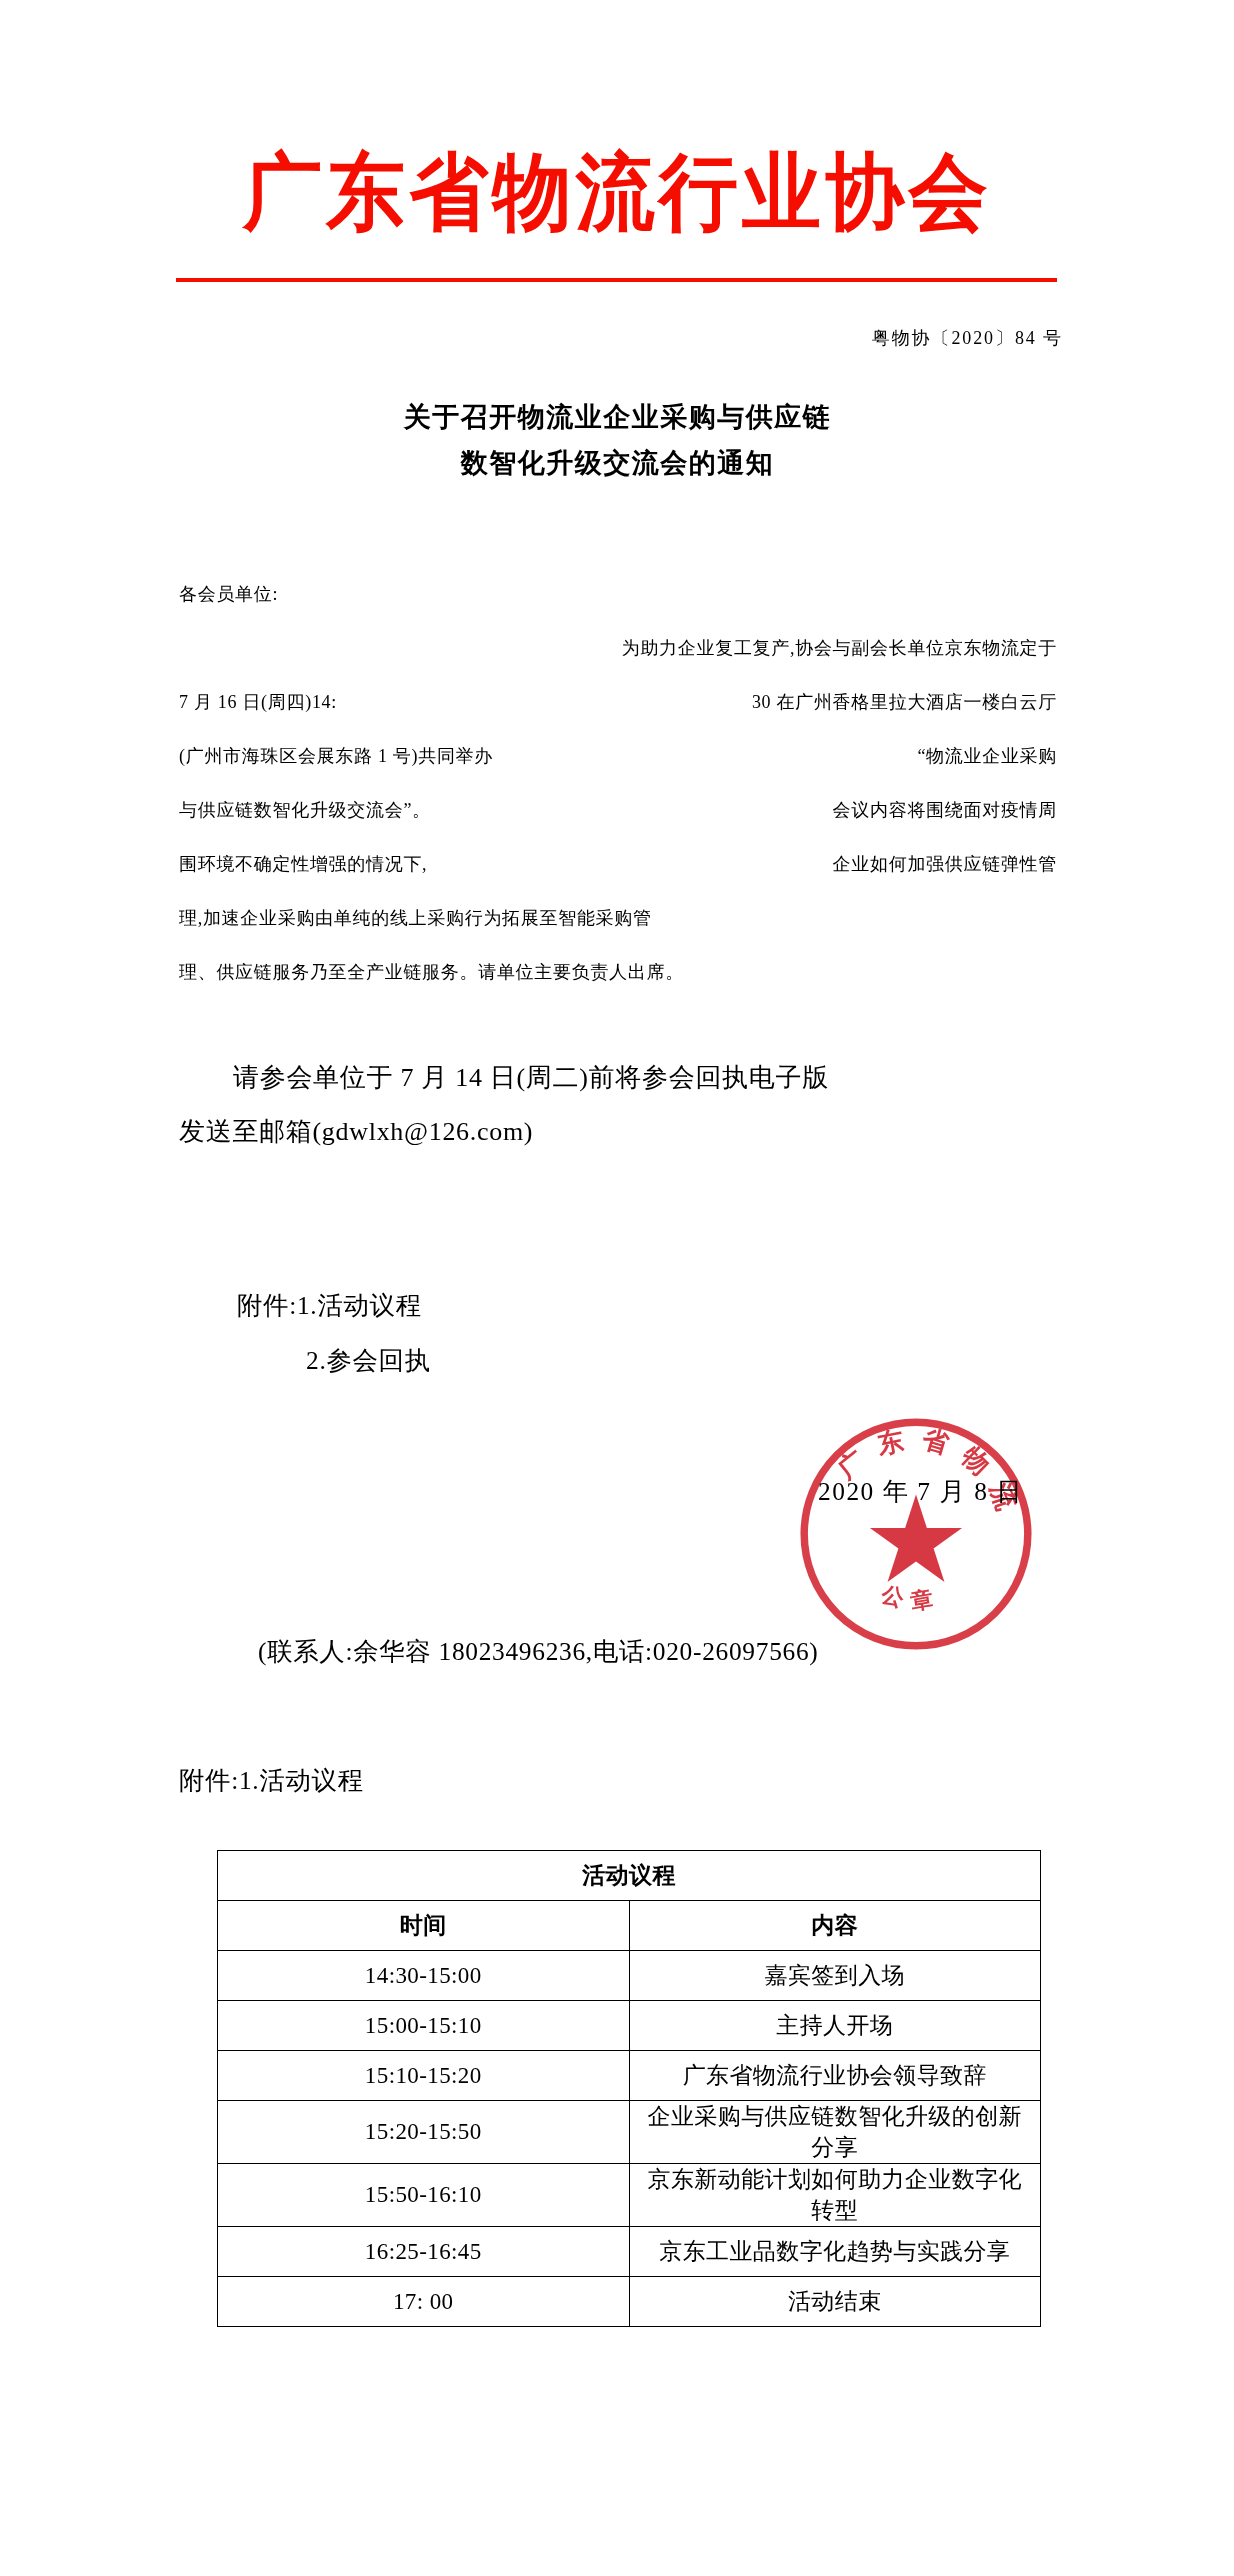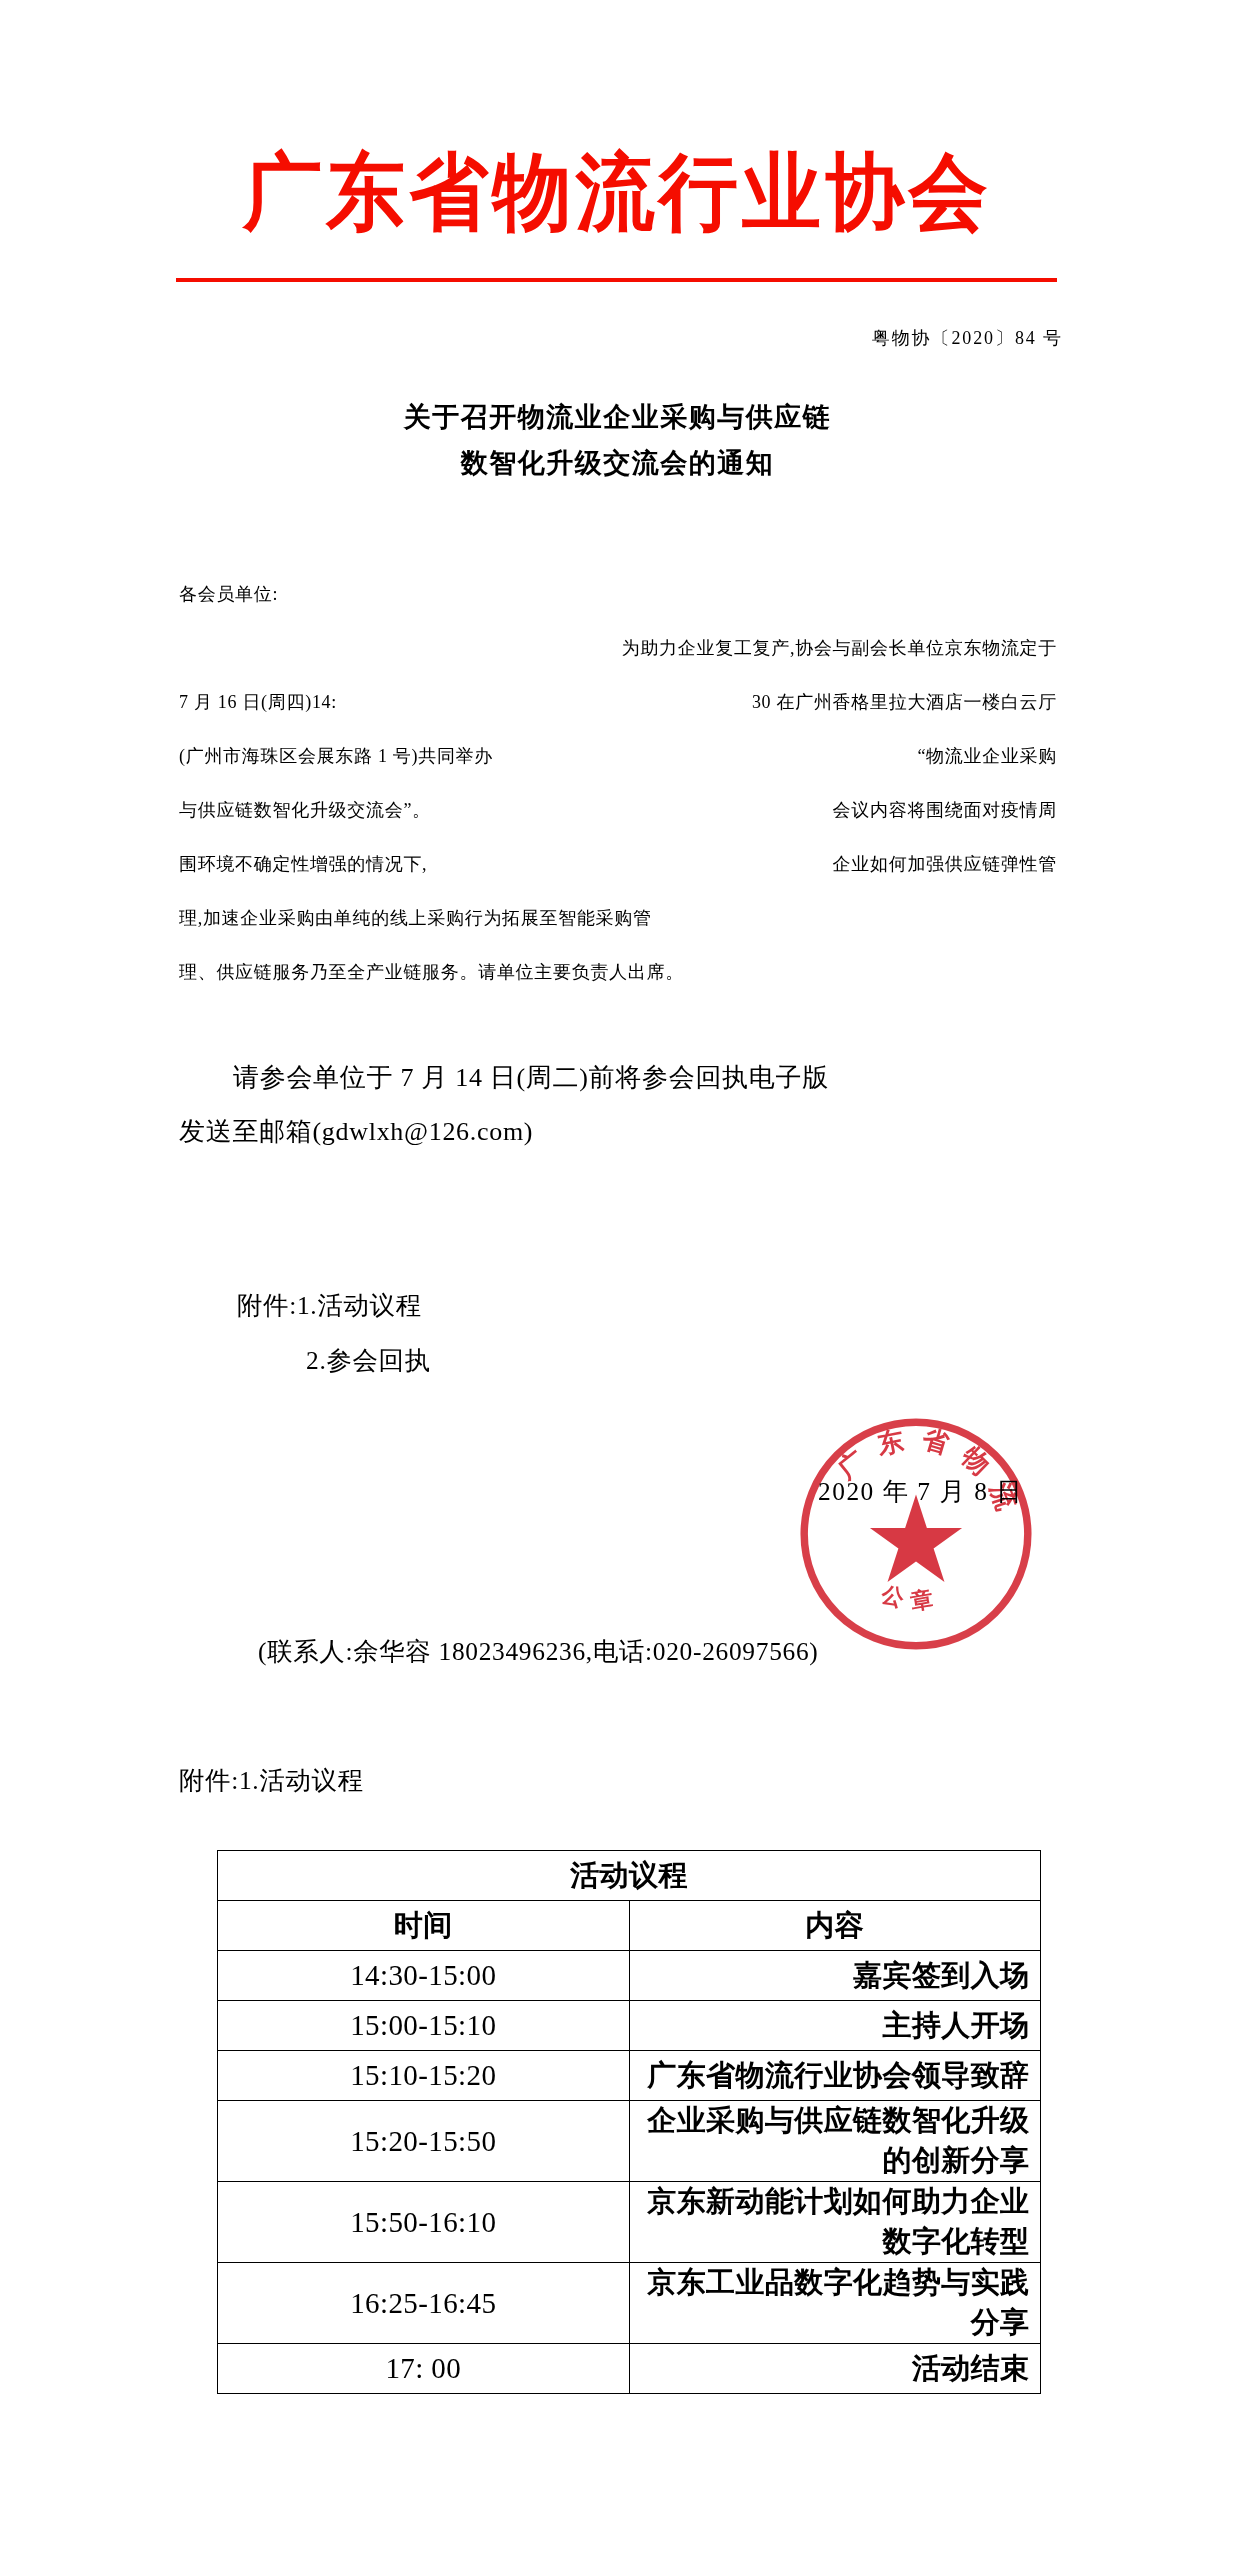--- a/index.html
+++ b/index.html
@@ -148,21 +148,21 @@
     left:217px; top:1850px;
     width:824px;
   }
   table.agenda{
     border-collapse:collapse;
     width:824px;
     table-layout:fixed;
   }
   table.agenda td{
     border:1.9px solid #000;
-    font-size:29px;
+    font-size:23px;
     letter-spacing:0.4px;
     padding:0 10.5px;
     height:49px;
     vertical-align:middle;
   }
   td.agenda-title{
     text-align:center;
     font-weight:700;
     font-size:25px;
     height:55px;
@@ -175,23 +175,22 @@
     height:52px;
     letter-spacing:2.2px;
   }
   td.time-cell{
     text-align:center;
     width:184px;
     font-family:"Liberation Serif","DejaVu Serif",serif;
     letter-spacing:0px;
   }
   td.content-cell{
-    text-align:right;
+    text-align:center;
     padding-left:13.4px;
-    font-weight:bold;
   }
 </style>
 </head>
 <body>
 
 <div class="page">
 
   <div class="letterhead">
     <span class="letterhead-title">广东省物流行业协会</span>
   </div>

